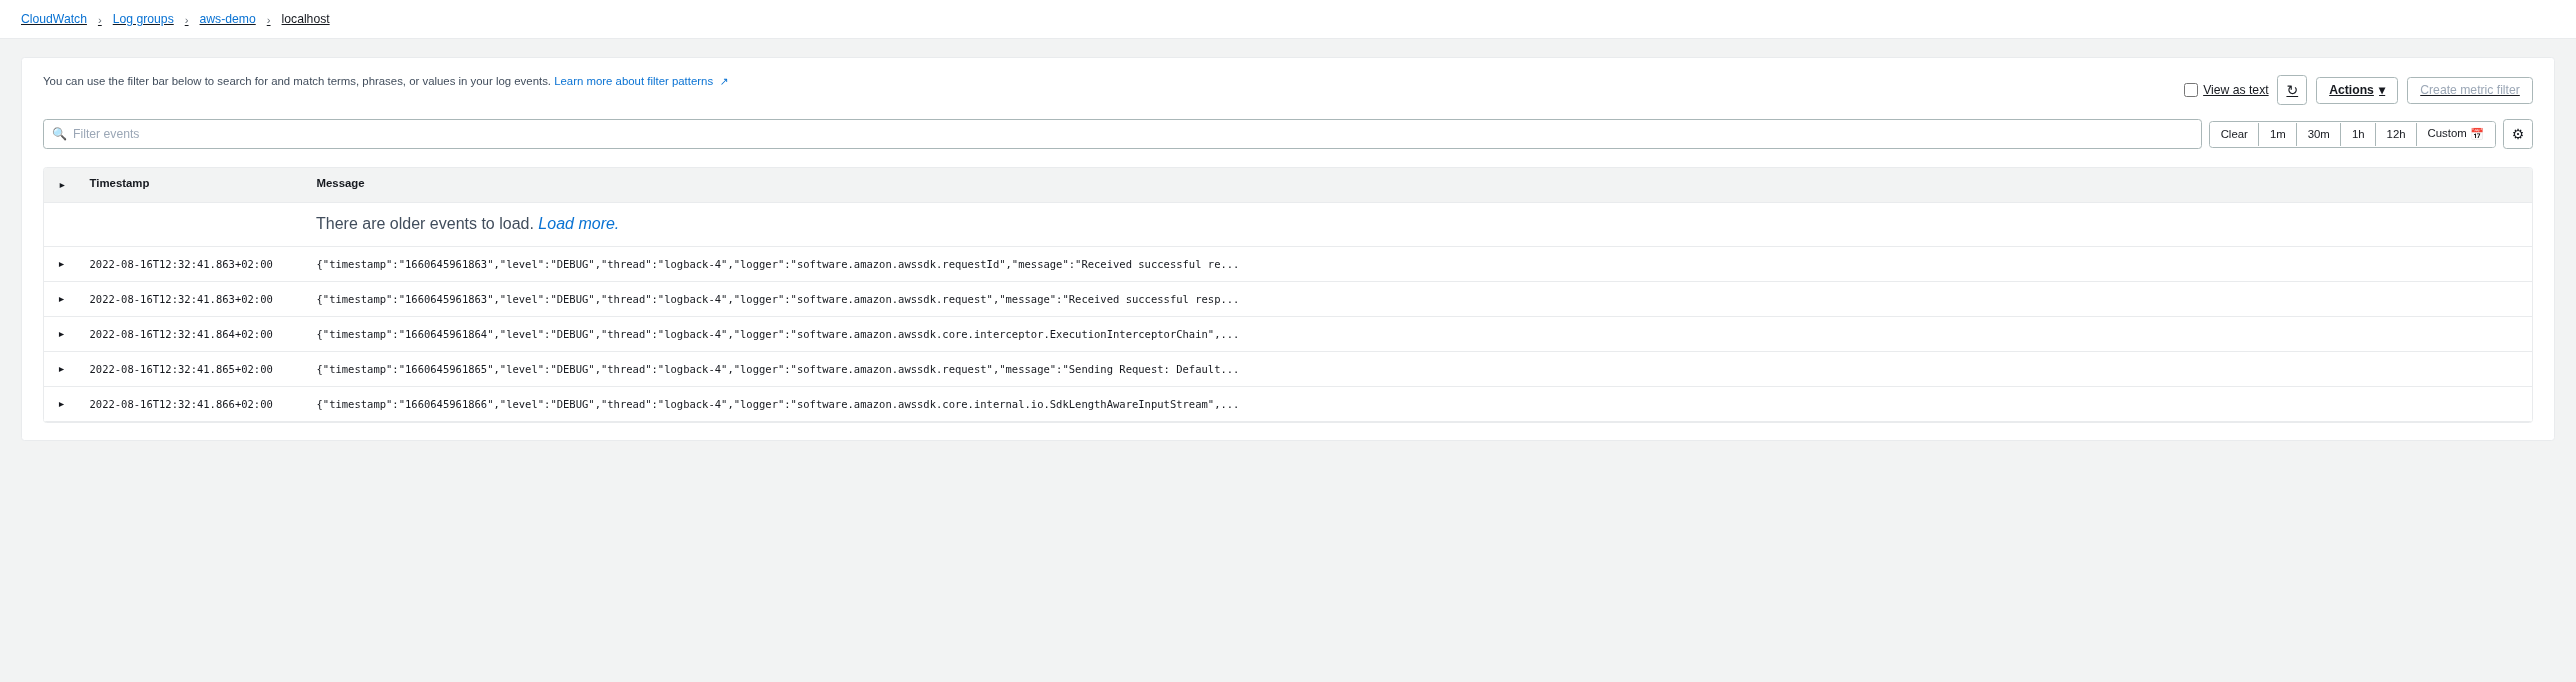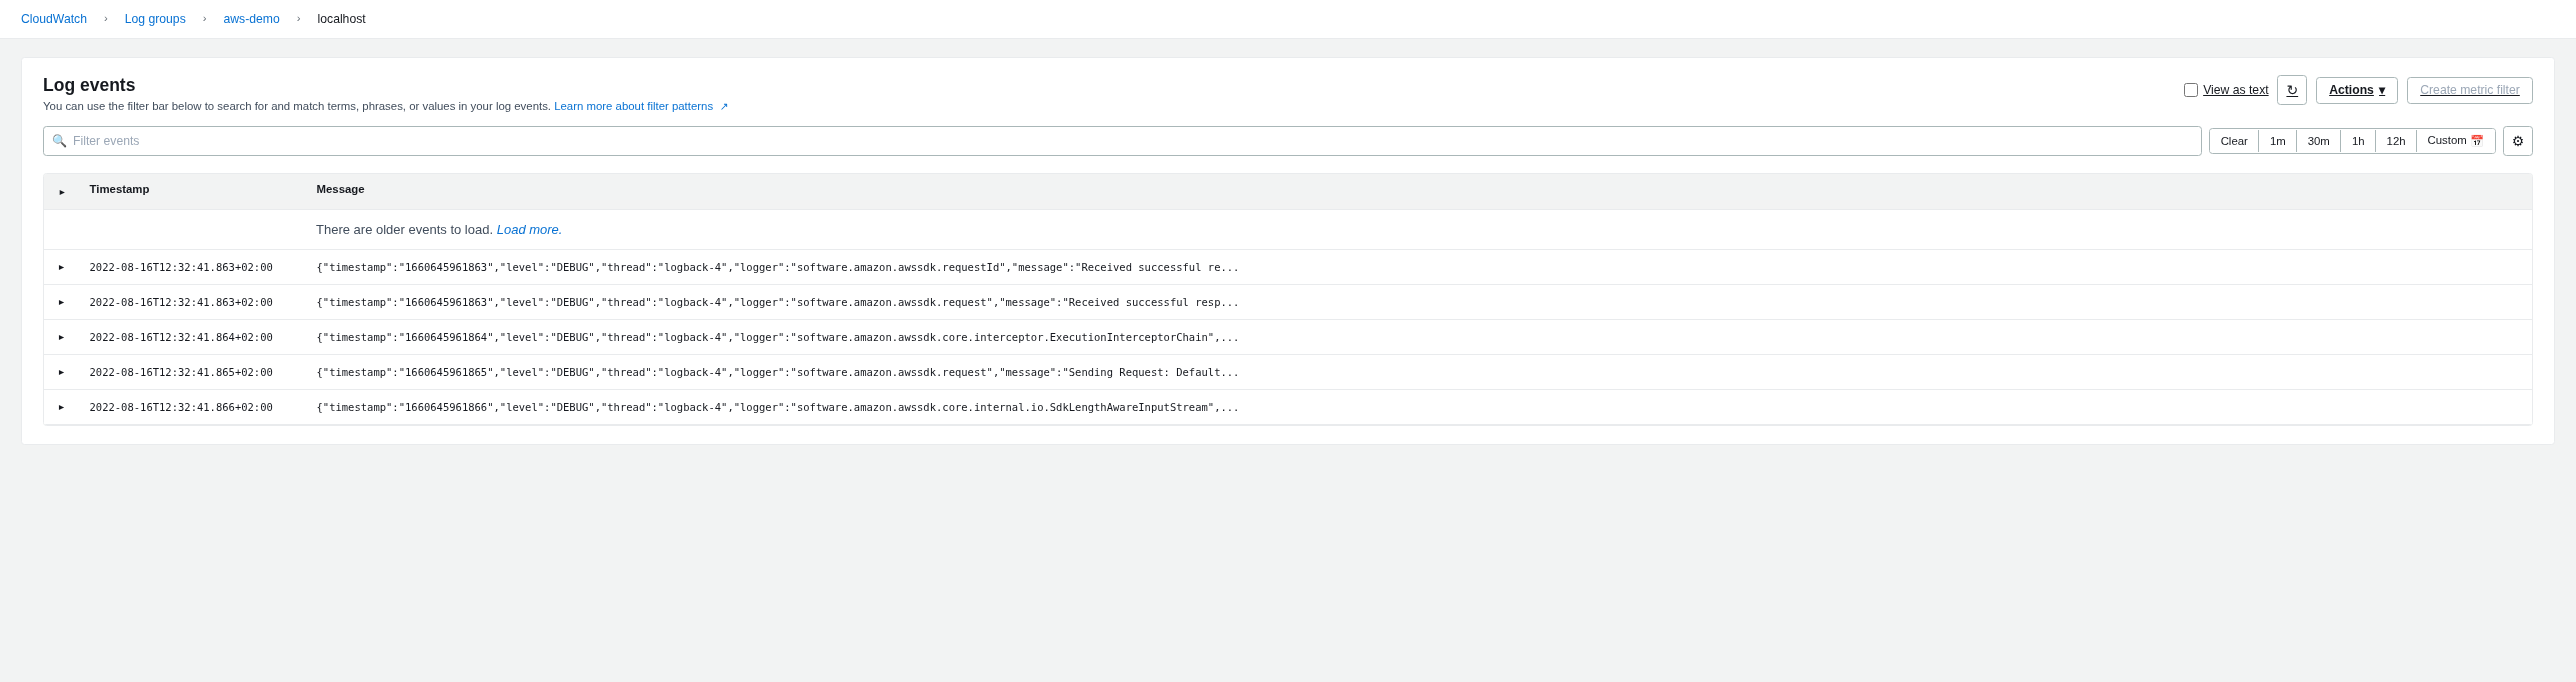--- a/index.html
+++ b/index.html
@@ -4,26 +4,27 @@
   <style>
     * { box-sizing: border-box; margin: 0; padding: 0; }
     body {
       font-family: -apple-system, BlinkMacSystemFont, "Amazon Ember", "Helvetica Neue", Arial, sans-serif;
       font-size: 12.2px;
       background: #f2f3f3;
       color: #16191f;
     }
     .breadcrumb {
       display: flex;
-      align-items: flex-start;
-      gap: 17px;
+      align-items: flex-end;
+      gap: 11px;
       padding: 12.2px 21px;
       font-size: 12.2px;
       background: #fff;
       border-bottom: 0.9px solid #e9ebed;
+      text-decoration: underline;
     }
     .breadcrumb a {
       color: #0972d3;
       text-decoration: none;
       cursor: pointer;
     }
     .breadcrumb-sep {
       color: #687078;
       font-size: 11.4px;
     }
@@ -197,21 +198,21 @@
     .th {
       font-weight: 700;
       font-size: 11.4px;
       color: #16191f;
       padding: 0 10.5px;
     }
     .th.expand-col { padding: 0 10.5px; }
     .load-more-row {
       padding: 12.2px 0 12.2px 272px;
       border-bottom: 0.9px solid #e9ebed;
-      font-size: 13px;
+      font-size: 16px;
       color: #414d5c;
       background: #fff;
     }
     .load-more-row a {
       color: #0972d3;
       text-decoration: none;
       font-style: italic;
     }
     .table-row {
       display: grid;
@@ -268,21 +269,20 @@
   <span class="breadcrumb-sep">›</span>
   <a>aws-demo</a>
   <span class="breadcrumb-sep">›</span>
   <span class="breadcrumb-current">localhost</span>
 </nav>
 
 <div class="main-content">
 
   <div class="page-header">
     <div class="page-header-left">
-      <h1>Log events</h1>
       <p>
         <span>You can use the filter bar below to search for and match terms, phrases, or values in your log events.</span>
         <a href="#">
           <span>Learn more about filter patterns</span>
           <span class="external-link-icon">↗</span>
         </a>
       </p>
     </div>
     <div class="page-header-right">
       <div class="view-as-text">

